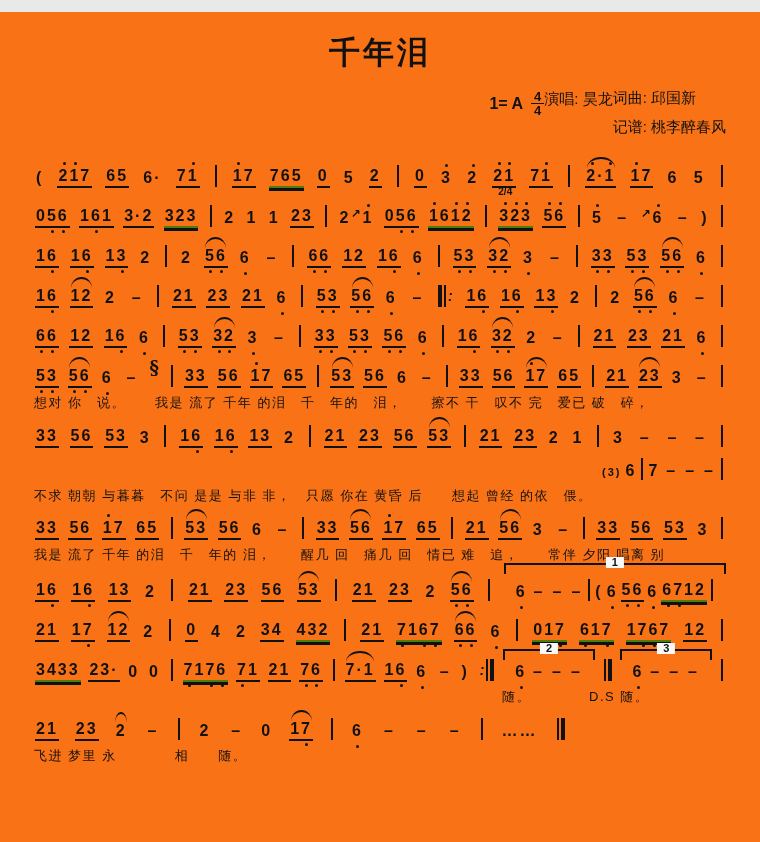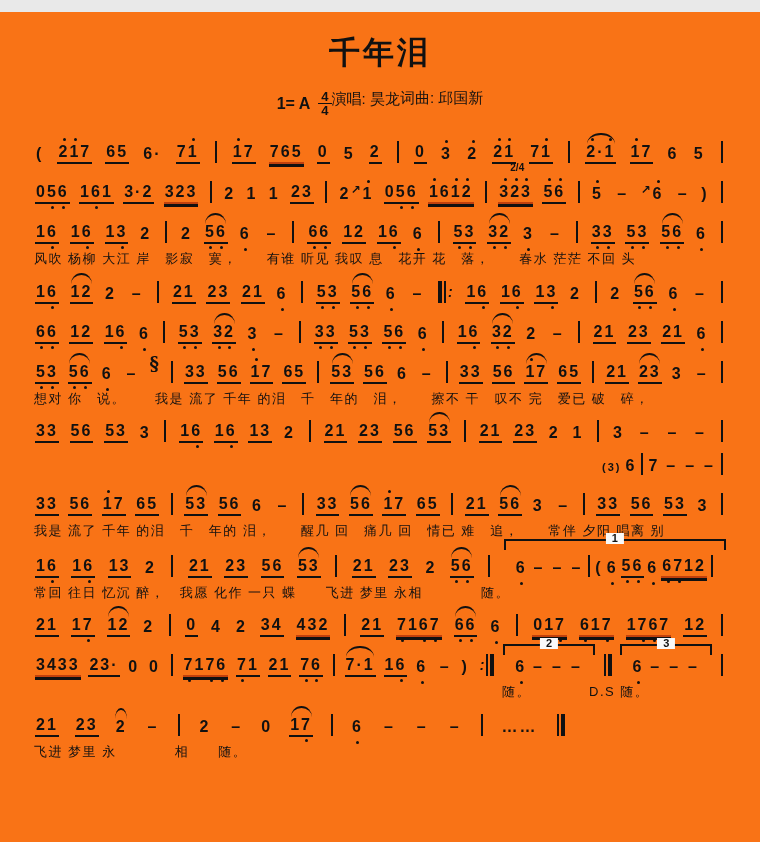--- a/index.html
+++ b/index.html
@@ -6,47 +6,47 @@
   .page{
     width:760px;height:842px;margin:12px auto;background:#f97316;color:#111;
     font-family:"Liberation Sans","DejaVu Sans",sans-serif;
     box-sizing:border-box;padding:18px 34px 10px;overflow:hidden;position:relative;
   }
   
   .title{
     text-align:center;font-size:31px;font-weight:bold;letter-spacing:3px;
     margin:2px 0 10px;font-family:"Liberation Serif","DejaVu Serif",serif;
   }
-  .hdr{display:flex;justify-content:center;align-items:flex-start;margin-bottom:10px;}
+  .hdr{display:flex;justify-content:flex-end;align-items:flex-start;margin-bottom:10px;}
   .hdr-left{font-size:16px;font-weight:bold;display:flex;align-items:center;gap:8px;padding-top:6px;}
   .frac{display:inline-flex;flex-direction:column;align-items:center;line-height:1;font-size:13px;}
   .frac b{padding:0 3px;}
   .frac b:first-child{border-bottom:1.5px solid #111;}
   .hdr-mid{font-size:15px;padding-top:6px;}
   .hdr-right{font-size:15px;text-align:left;line-height:1.9;}
   
   .system{margin:0;}
   .row{display:flex;justify-content:space-between;align-items:flex-end;padding:13px 0 3px;}
   .row.sub{justify-content:flex-end;padding-top:6px;}
   .row.compact{justify-content:flex-start;gap:14px;}
   .cell{position:relative;display:inline-block;margin:0 1px;line-height:1;}
   .txt{display:inline-block;line-height:1;letter-spacing:2px;padding:0 1px 2px;}
   .u1{border-bottom:2px solid #111;}
-  .u2{border-bottom:2px solid #c2410c;box-shadow:0 3px 0 0 #111;}
+  .u2{border-bottom:2px solid #4d7c0f;box-shadow:0 3px 0 0 #111;}
   .n{position:relative;display:inline-block;font-weight:bold;font-size:16px;}
   .n.hi::before{content:"";position:absolute;top:-6px;left:40%;width:3px;height:3px;background:#111;border-radius:50%;}
   .n.lo::after{content:"";position:absolute;bottom:-9px;left:40%;width:3px;height:3px;background:#111;border-radius:50%;}
   .n.dash{margin:0 3px;letter-spacing:0;}
   .n.sl{font-size:12px;vertical-align:5px;}
   .cell.arc::before{
     content:"";position:absolute;top:-11px;left:6%;right:6%;height:9px;
     border-top:2px solid #111;border-radius:50% 50% 0 0/100% 100% 0 0;
   }
   .cell.small .n{font-size:11px;}
-  .sup{position:absolute;top:-21px;left:12px;font-size:10px;font-style:normal;font-weight:bold;letter-spacing:0;}
+  .sup{position:absolute;top:-21px;left:0;font-size:10px;font-style:normal;font-weight:bold;letter-spacing:0;}
   .segno{font-size:18px;font-weight:bold;display:inline-block;transform:translateY(-10px);
          font-family:"DejaVu Serif",serif;margin:0 2px;}
   .barc{display:inline-flex;align-items:center;gap:2px;margin:0 3px;height:24px;}
   .bl{width:2px;height:22px;background:#111;}
   .bl.thick{width:4px;}
   .rd{font-weight:bold;font-size:14px;line-height:20px;}
   .volta{position:relative;display:inline-flex;align-items:flex-end;border-top:2px solid #111;
          padding:13px 10px 0;margin-top:-13px;}
   .volta::before,.volta::after{content:"";position:absolute;top:0;width:2px;height:9px;background:#111;}
   .volta::before{left:0;}
@@ -64,20 +64,21 @@
     <div class="hdr-left">
       <span>1= A</span>
       <span class="frac">
         <b>4</b>
         <b>4</b>
       </span>
     </div>
     <div class="hdr-mid">演唱: 昊龙</div>
     <div class="hdr-right">
       <div>词曲: 邱国新</div>
+      <div>记谱: 桃李醉春风</div>
     </div>
   </div>
   <div>
       <div class="system">
         <div class="row">
           <span class="cell"><span class="txt"><span class="n">(</span></span></span>
           <span class="cell"><span class="txt u1"><span class="n hi">2</span><span class="n hi">1</span><span class="n">7</span></span></span>
           <span class="cell"><span class="txt u1"><span class="n">6</span><span class="n">5</span></span></span>
           <span class="cell"><span class="txt"><span class="n">6</span><span class="n ad">·</span></span></span>
           <span class="cell"><span class="txt u1"><span class="n">7</span><span class="n hi">1</span></span></span>
@@ -177,21 +178,20 @@
             <i class="bl"></i>
           </span>
           <span class="cell"><span class="txt u1"><span class="n lo">3</span><span class="n lo">3</span></span></span>
           <span class="cell"><span class="txt u1"><span class="n lo">5</span><span class="n lo">3</span></span></span>
           <span class="cell arc"><span class="txt u1"><span class="n lo">5</span><span class="n lo">6</span></span></span>
           <span class="cell"><span class="txt"><span class="n lo">6</span></span></span>
           <span class="barc">
             <i class="bl"></i>
           </span>
         </div>
-        <div class="lyr">风吹 杨柳 大江 岸　影寂　寞，　　有谁 听见 我叹 息　花开 花　落，　　春水 茫茫 不回 头</div>
       </div>
       <div class="system">
         <div class="row">
           <span class="cell"><span class="txt u1"><span class="n">1</span><span class="n lo">6</span></span></span>
           <span class="cell arc"><span class="txt u1"><span class="n">1</span><span class="n">2</span></span></span>
           <span class="cell"><span class="txt"><span class="n">2</span></span></span>
           <span class="cell"><span class="txt"><span class="n dash">–</span></span></span>
           <span class="barc">
             <i class="bl"></i>
           </span>
@@ -352,20 +352,21 @@
             <i class="bl"></i>
           </span>
           <span class="cell"><span class="txt"><span class="n">7</span></span></span>
           <span class="cell"><span class="txt"><span class="n dash">–</span></span></span>
           <span class="cell"><span class="txt"><span class="n dash">–</span></span></span>
           <span class="cell"><span class="txt"><span class="n dash">–</span></span></span>
           <span class="barc">
             <i class="bl"></i>
           </span>
         </div>
+        <div class="lyr">不求 朝朝 与暮暮　不问 是是 与非 非，　只愿 你在 黄昏 后　　想起 曾经 的依　偎。</div>
       </div>
       <div class="system">
         <div class="row">
           <span class="cell"><span class="txt u1"><span class="n">3</span><span class="n">3</span></span></span>
           <span class="cell"><span class="txt u1"><span class="n">5</span><span class="n">6</span></span></span>
           <span class="cell"><span class="txt u1"><span class="n hi">1</span><span class="n">7</span></span></span>
           <span class="cell"><span class="txt u1"><span class="n">6</span><span class="n">5</span></span></span>
           <span class="barc">
             <i class="bl"></i>
           </span>
@@ -435,21 +436,20 @@
             <span class="cell"><span class="txt"><span class="n">(</span></span></span>
             <span class="cell"><span class="txt"><span class="n lo">6</span></span></span>
             <span class="cell"><span class="txt u1"><span class="n lo">5</span><span class="n lo">6</span></span></span>
             <span class="cell"><span class="txt"><span class="n lo">6</span></span></span>
             <span class="cell"><span class="txt u2"><span class="n lo">6</span><span class="n lo">7</span><span class="n">1</span><span class="n">2</span></span></span>
             <span class="barc">
               <i class="bl"></i>
             </span>
           </span>
         </div>
-        <div class="lyr">常回 往日 忆沉 醉，　我愿 化作 一只 蝶　　飞进 梦里 永相　　　　随。</div>
       </div>
       <div class="system">
         <div class="row">
           <span class="cell"><span class="txt u1"><span class="n">2</span><span class="n">1</span></span></span>
           <span class="cell"><span class="txt u1"><span class="n">1</span><span class="n lo">7</span></span></span>
           <span class="cell arc"><span class="txt u1"><span class="n">1</span><span class="n">2</span></span></span>
           <span class="cell"><span class="txt"><span class="n">2</span></span></span>
           <span class="barc">
             <i class="bl"></i>
           </span>

